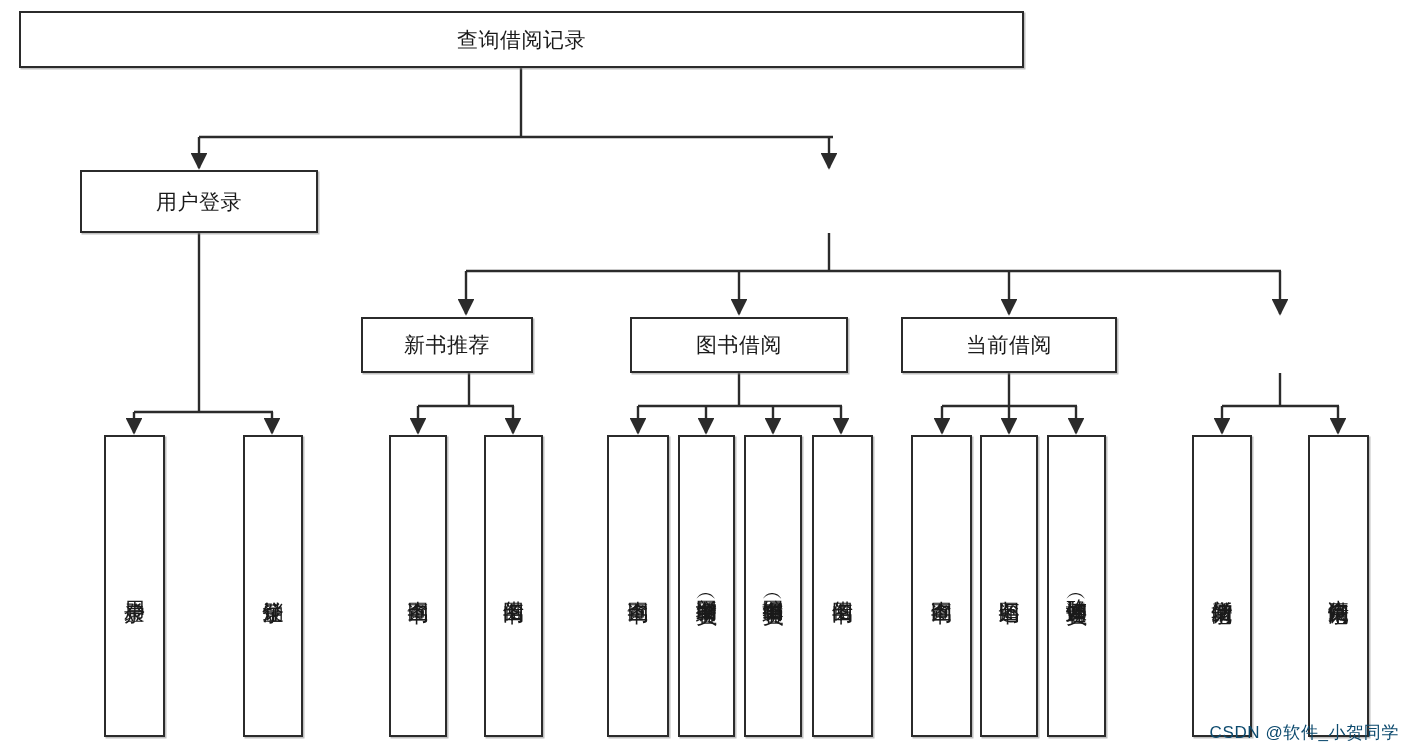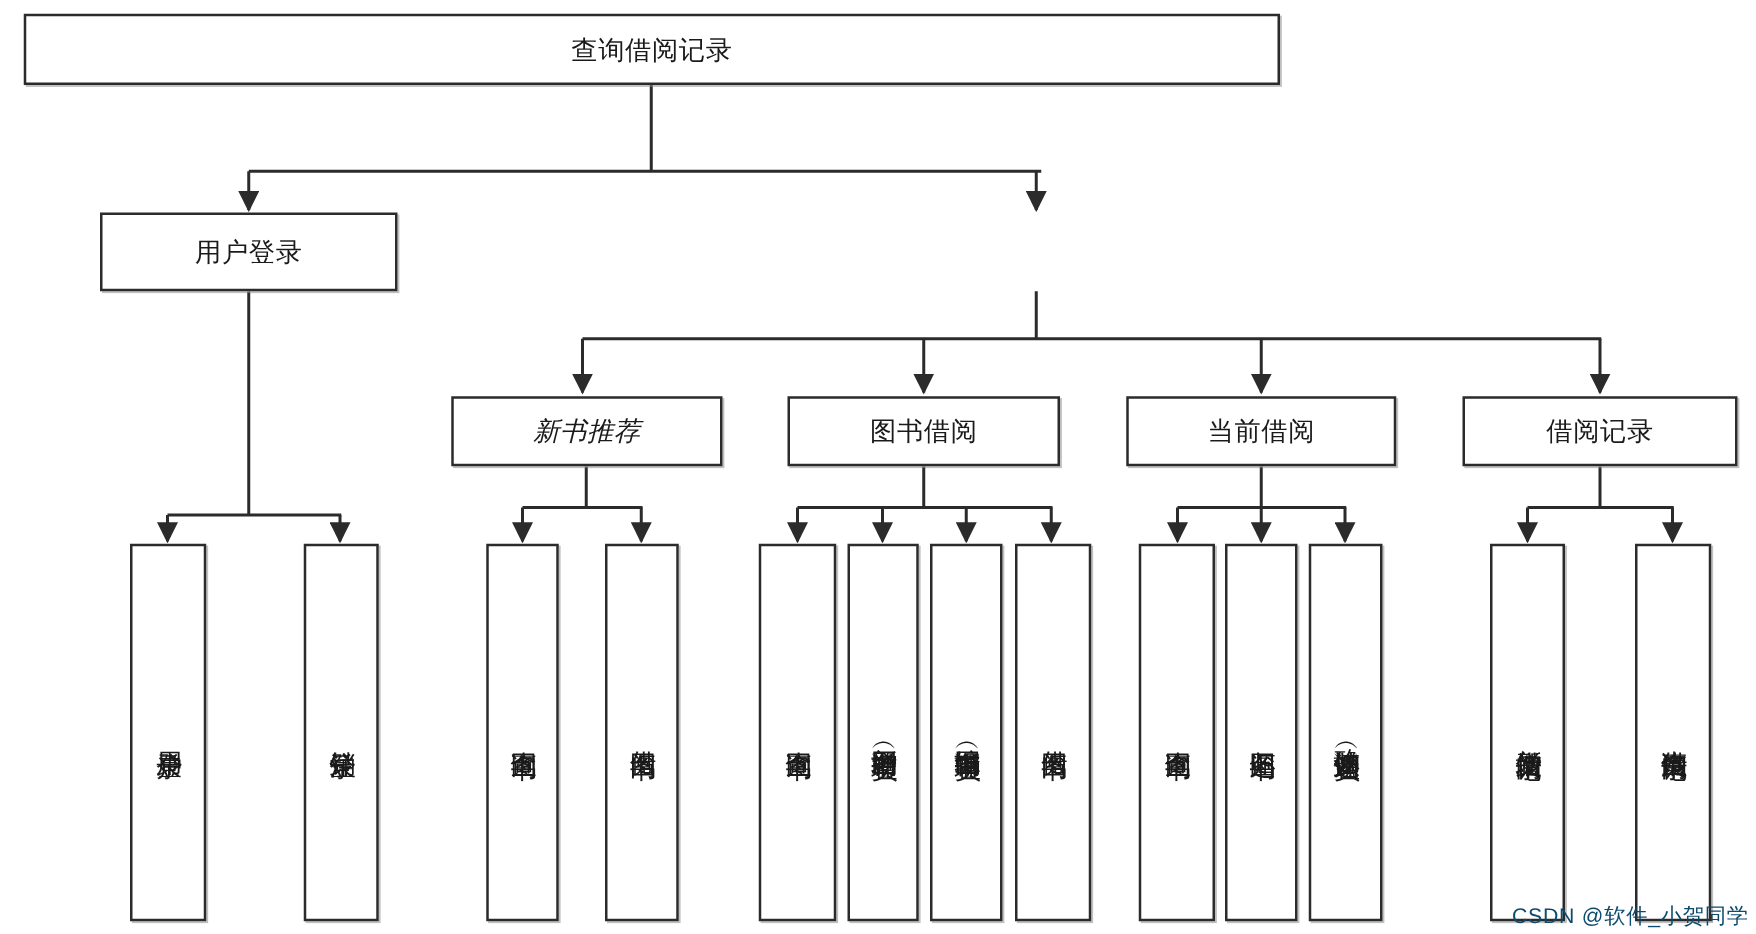--- a/index.html
+++ b/index.html
@@ -120,31 +120,28 @@
   </svg>
 
   <div class="node h" style="left:19px; top:11px; width:1005px; height:57px;">
     <span>查询借阅记录</span>
   </div>
 
   <div class="node h" style="left:80px; top:170px; width:238px; height:63px;">
     <span>用户登录</span>
   </div>
 
-  <div class="node h" style="left:361px; top:317px; width:217px; height:56px;font-style:italic;">
+  <div class="node h" style="left:361px; top:317px; width:172px; height:56px;">
     <span>新书推荐</span>
   </div>
   <div class="node h" style="left:901px; top:317px; width:216px; height:56px;">
     <span>当前借阅</span>
   </div>
   <div class="node h" style="left:630px; top:317px; width:218px; height:56px;">
     <span>图书借阅</span>
-  </div>
-  <div class="node h" style="left:1170px; top:317px; width:220px; height:56px;">
-    <span>借阅记录</span>
   </div>
 
   <div class="node v" style="left:104px; top:435px; width:61px; height:302px;">
     <span>用户登录</span>
   </div>
   <div class="node v" style="left:243px; top:435px; width:60px; height:302px;">
     <span>注销登录</span>
   </div>
   <div class="node v" style="left:389px; top:435px; width:58px; height:302px;">
     <span>查询图书</span>

